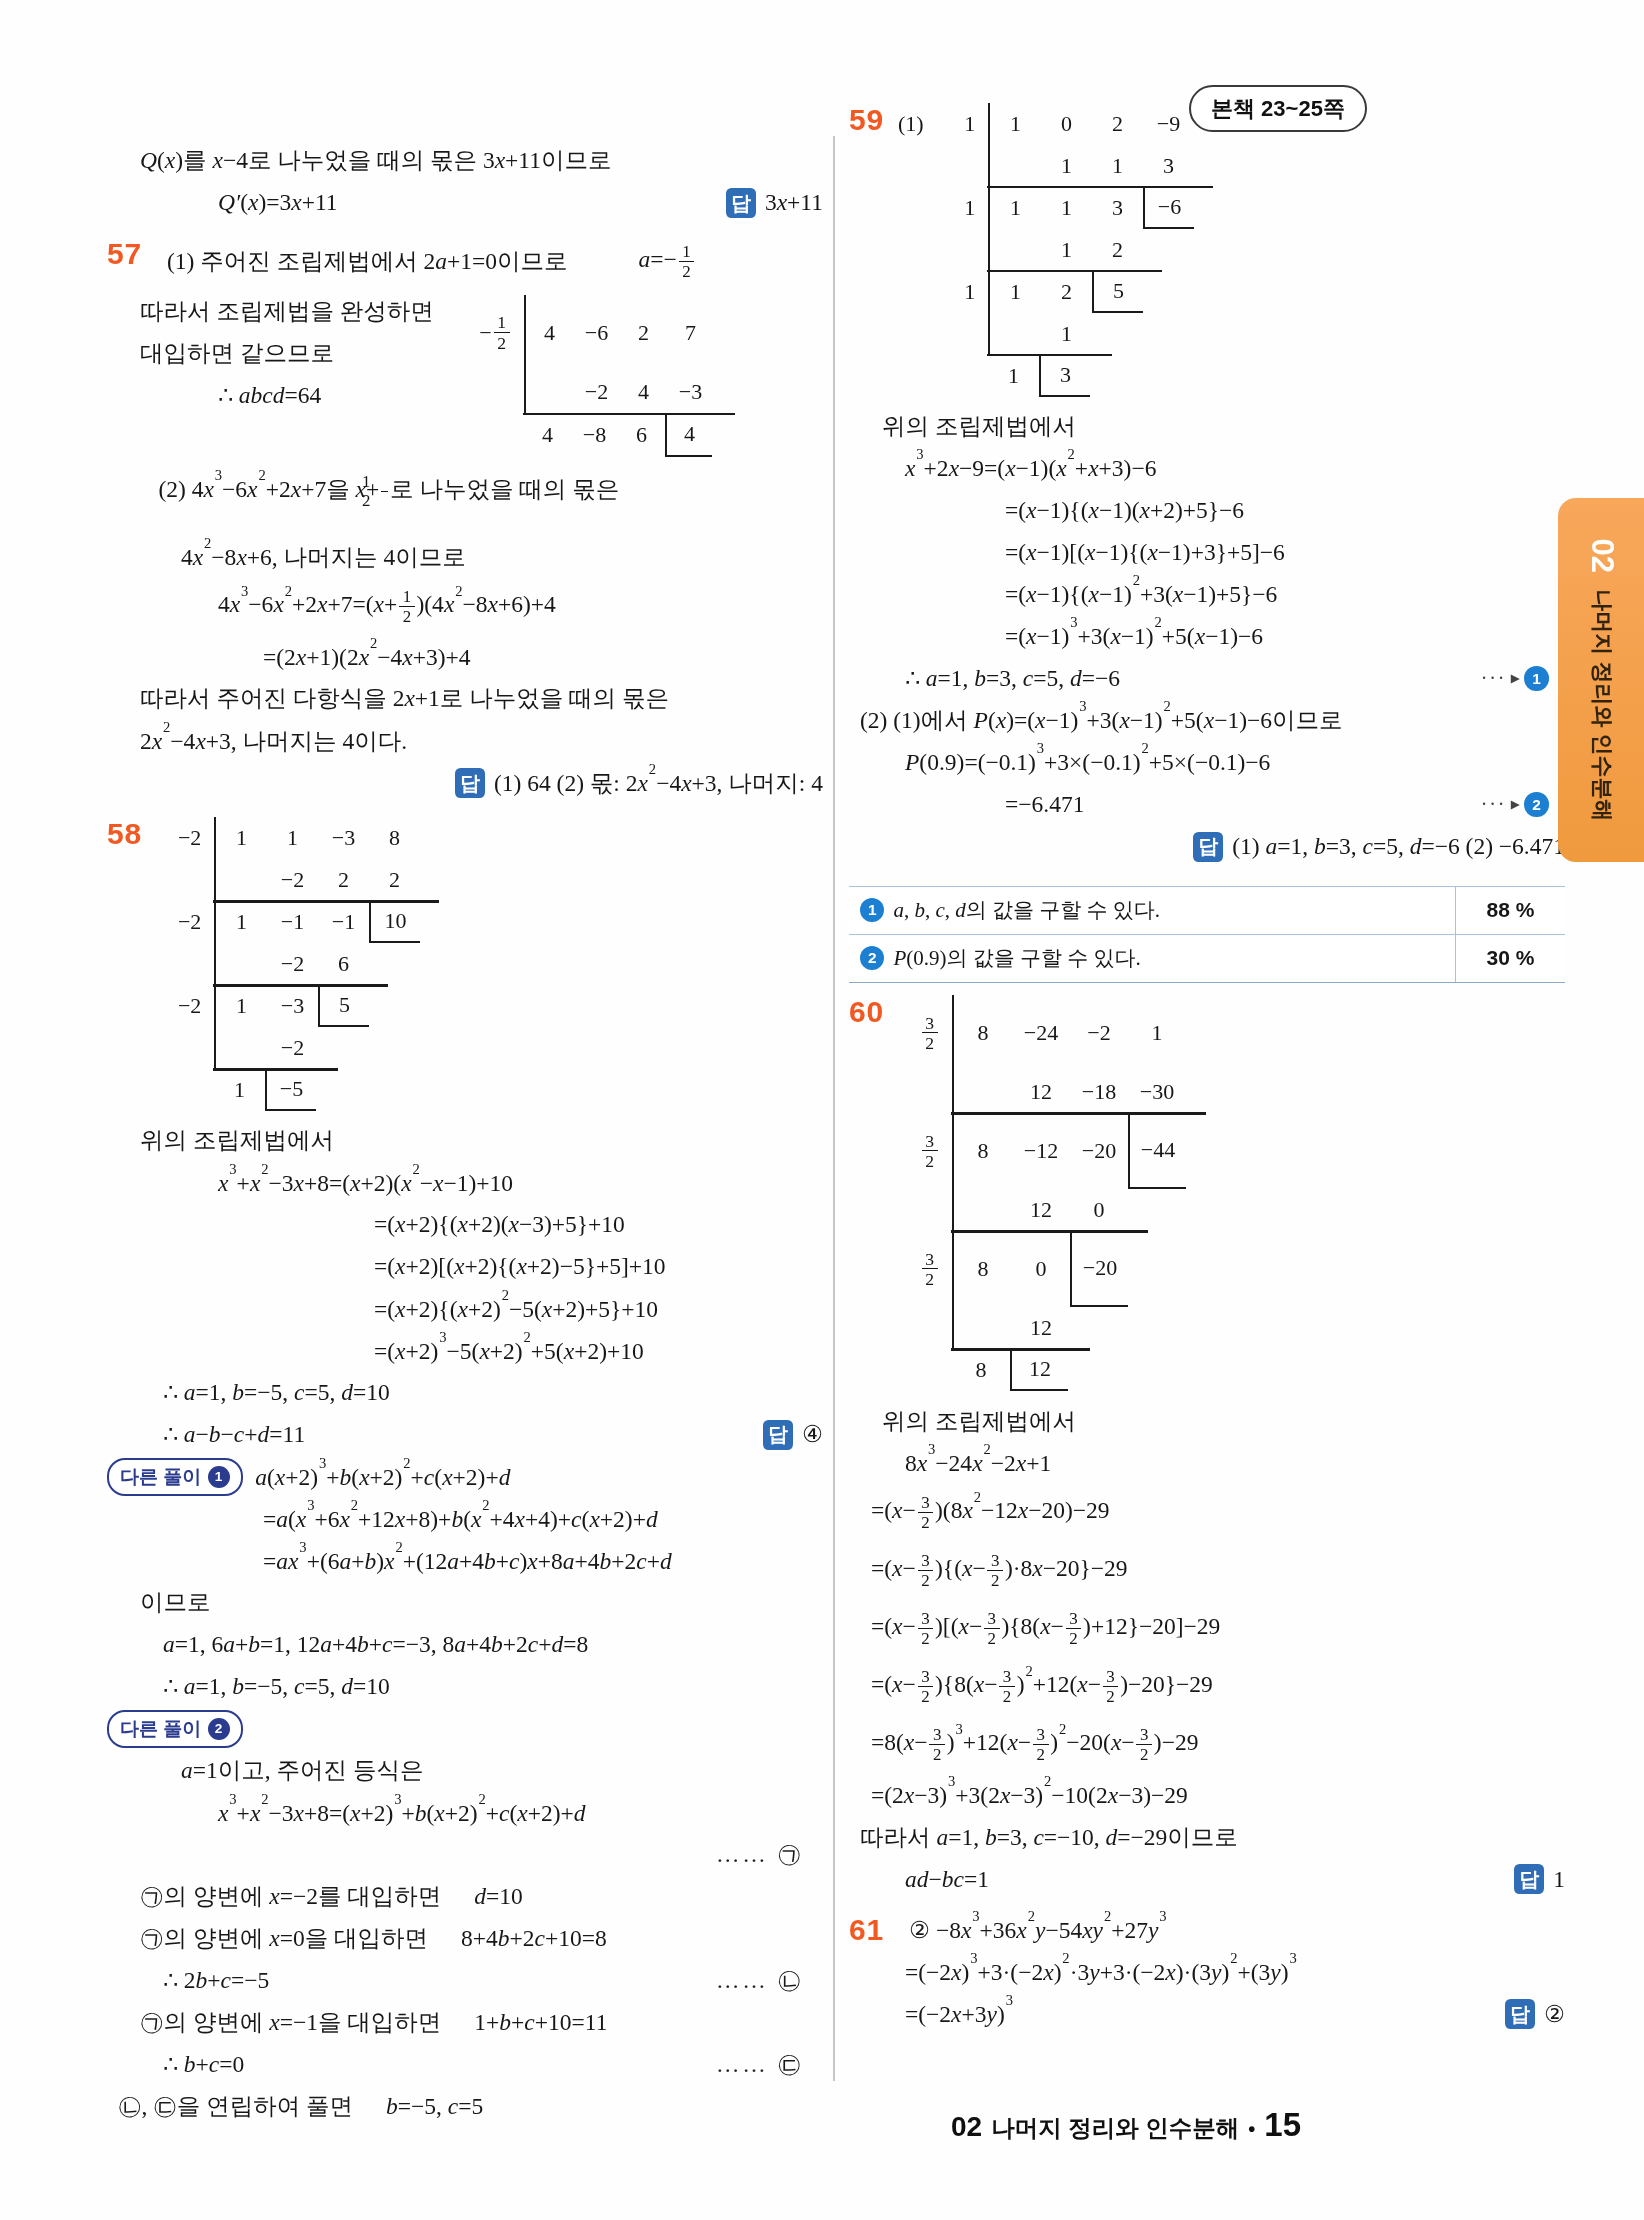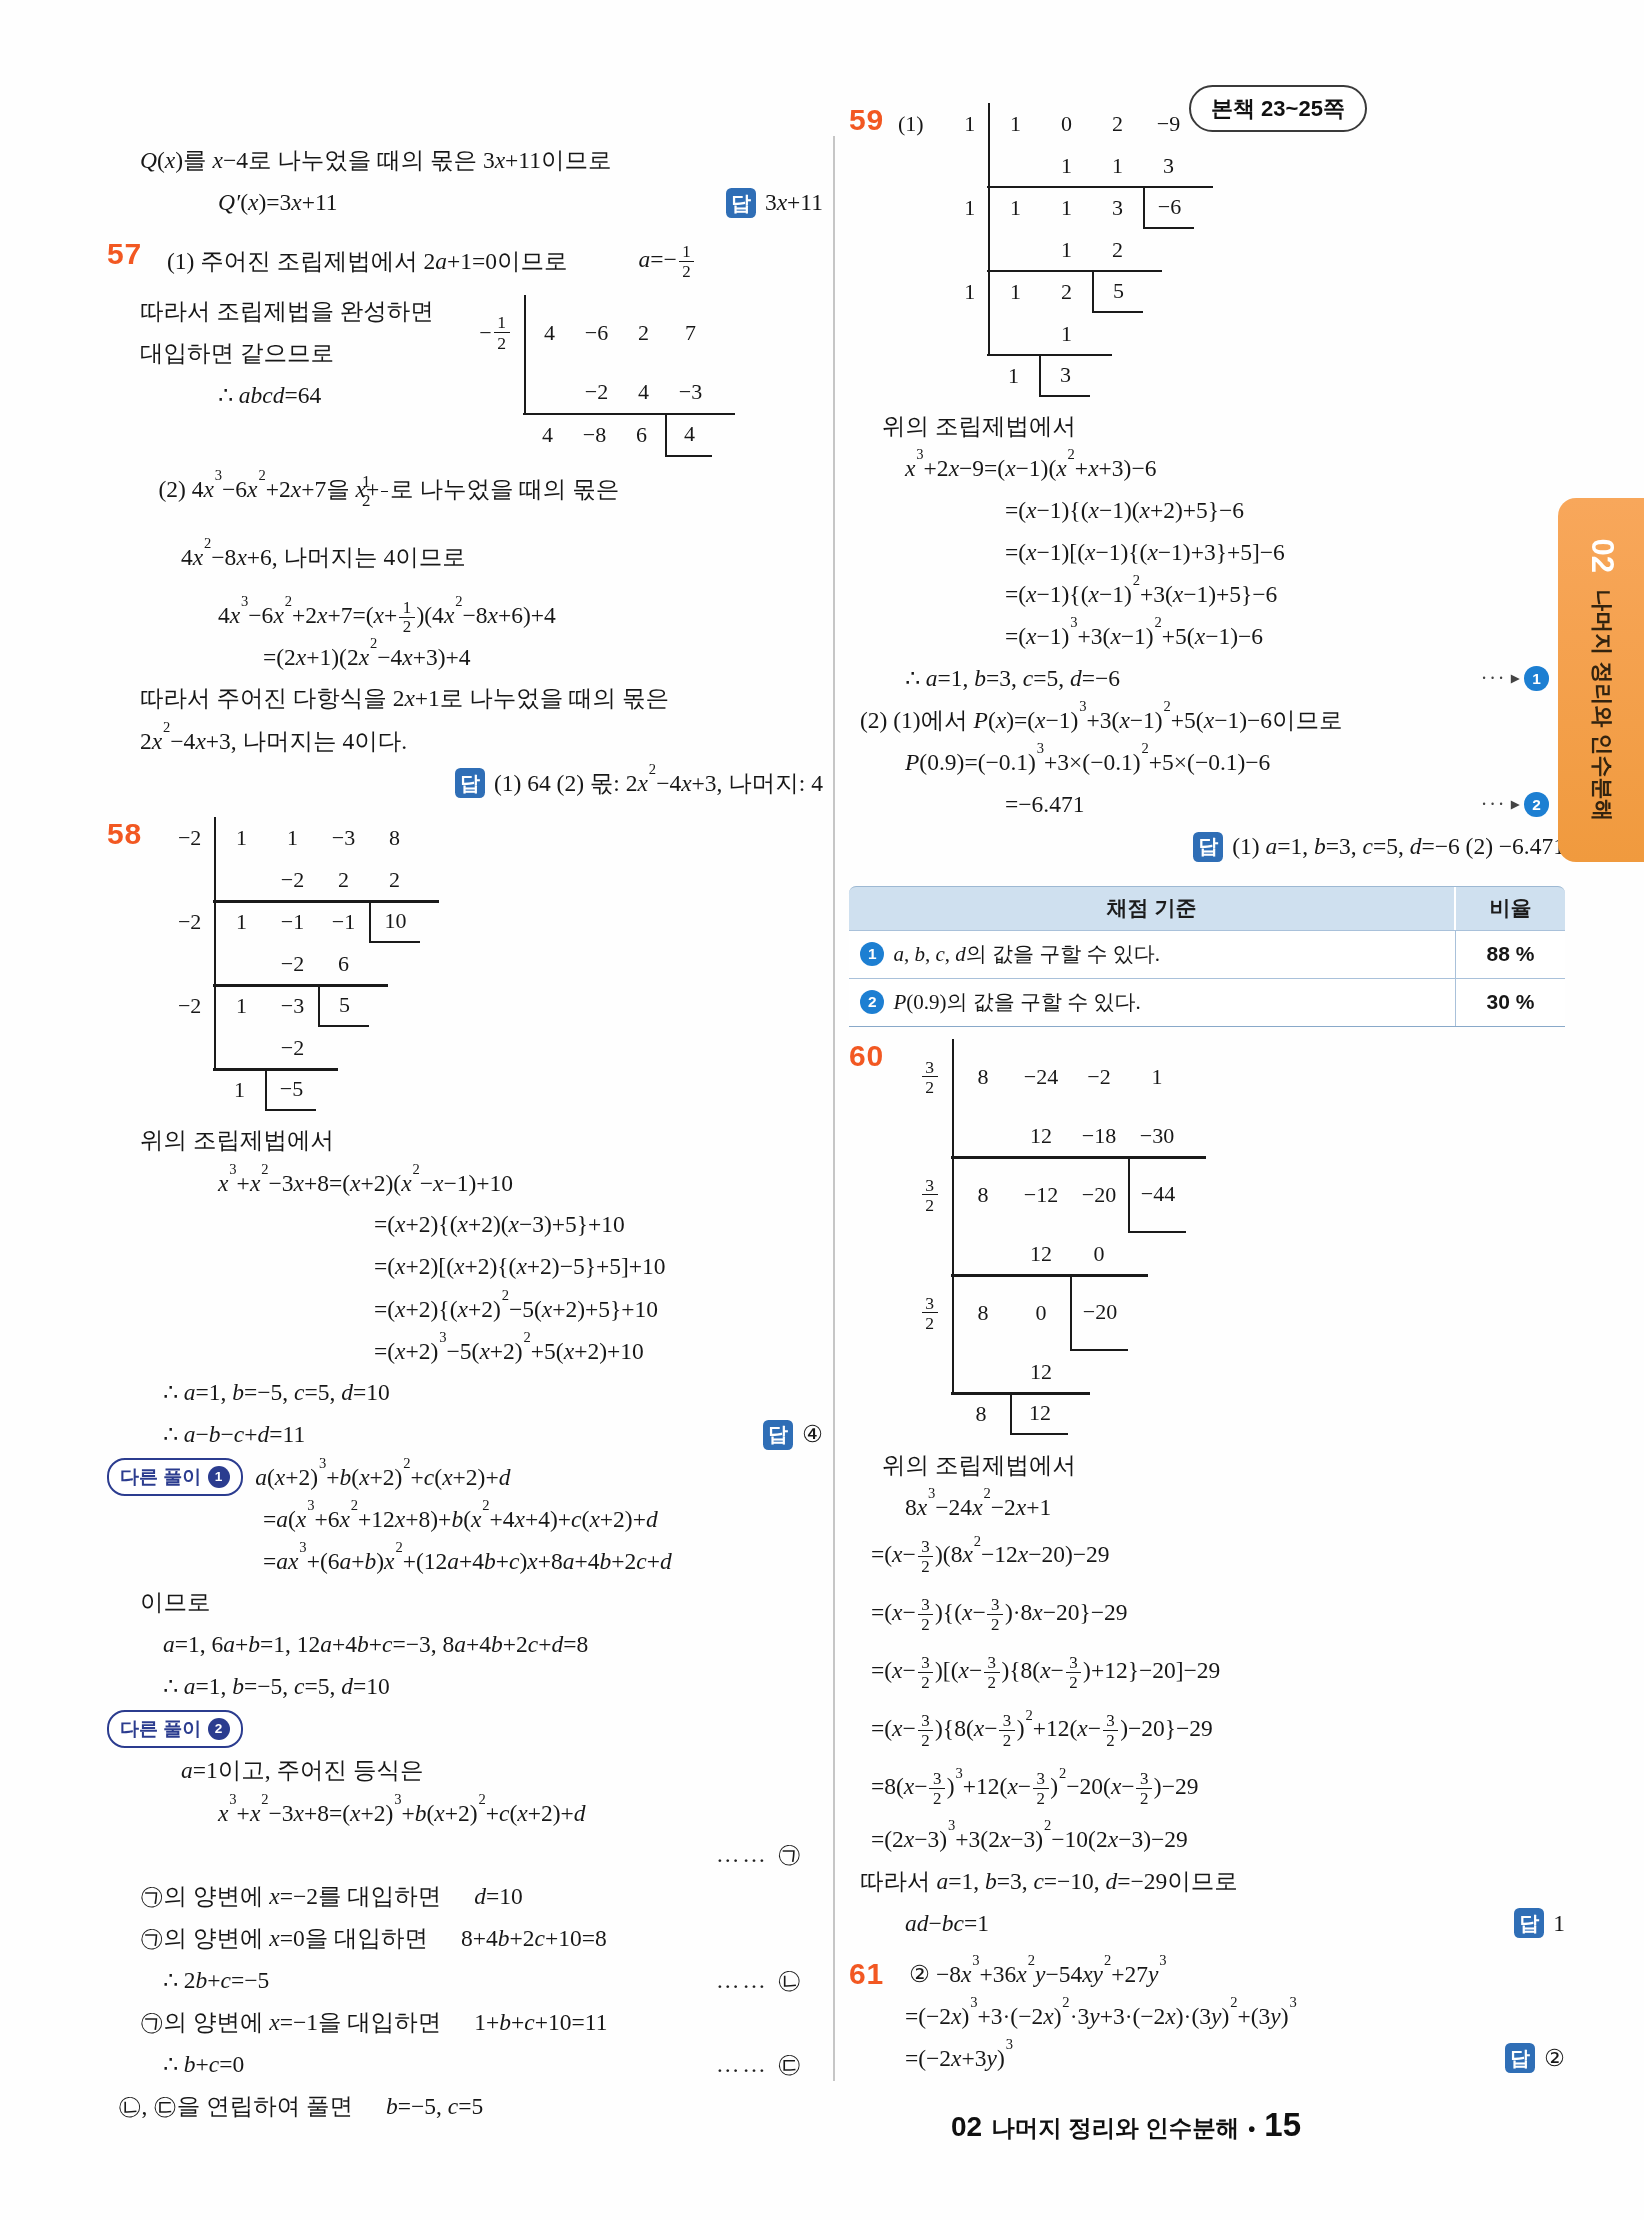--- a/index.html
+++ b/index.html
@@ -163,21 +163,21 @@
           </div>
         </div>
       </div>
       <div class="line hang tall" style="padding-left: 74px;"><span class="lt">(2) 4<i>x</i><sup>3</sup>−6<i>x</i><sup>2</sup>+2<i>x</i>+7을 <i>x</i>+<span class="fr">
             <span class="fn">1</span>
             <span class="fd">2</span>
           </span>로 나누었을 때의 몫은</span></div>
       <div class="line" style="padding-left: 74px;">
         <span class="lt">4<i>x</i><sup>2</sup>−8<i>x</i>+6, 나머지는 4이므로</span>
       </div>
-      <div class="line tall" style="padding-left: 111px; align-items: flex-end;">
+      <div class="line tall" style="padding-left: 111px;">
         <span class="lt">4<i>x</i><sup>3</sup>−6<i>x</i><sup>2</sup>+2<i>x</i>+7=(<i>x</i>+<span class="fr">
             <span class="fn">1</span>
             <span class="fd">2</span>
           </span>)(4<i>x</i><sup>2</sup>−8<i>x</i>+6)+4</span>
       </div>
       <div class="line" style="padding-left: 156px;">
         <span class="lt">=(2<i>x</i>+1)(2<i>x</i><sup>2</sup>−4<i>x</i>+3)+4</span>
       </div>
       <div class="line" style="padding-left: 33px;">
         <span class="lt">따라서 주어진 다항식을 2<i>x</i>+1로 나누었을 때의 몫은</span>
@@ -456,24 +456,20 @@
           </span>
         </span>
       </div>
       <div class="line" style="padding-left: 33px;">
         <span class="tail">
           <span class="abadge">답</span>
           <span class="ta">(1) <i>a</i>=1, <i>b</i>=3, <i>c</i>=5, <i>d</i>=−6  (2) −6.471</span>
         </span>
       </div>
       <div class="gtable sp1">
-        <div class="gt-head">
-          <div class="gt-h1">채점 기준</div>
-          <div class="gt-h2">비율</div>
-        </div>
         <div class="gt-row">
           <div class="gt-c1">
             <span class="bdot">1</span>
             <span><i>a</i>, <i>b</i>, <i>c</i>, <i>d</i>의 값을 구할 수 있다.</span>
           </div>
           <div class="gt-c2">88 %</div>
         </div>
         <div class="gt-row">
           <div class="gt-c1">
             <span class="bdot">2</span>

